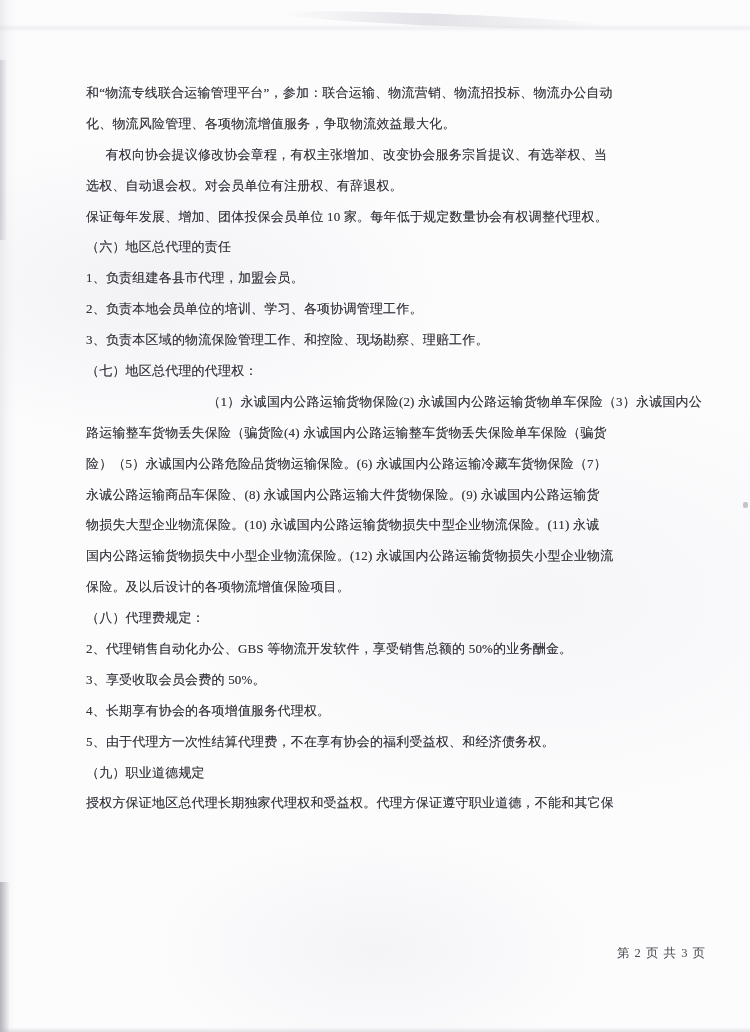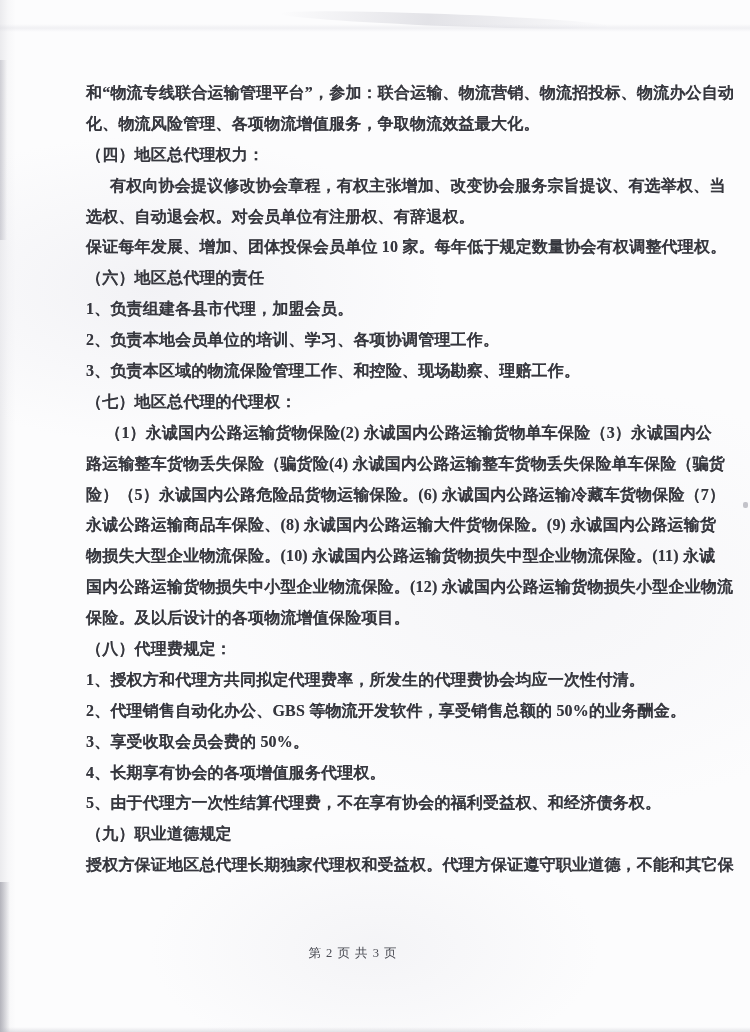--- a/index.html
+++ b/index.html
@@ -75,71 +75,68 @@
   }
   .doc-content {
     position: absolute;
     left: 86px;
     top: 78px;
     width: 616px;
   }
   .line {
     height: 30.9px;
     line-height: 30.9px;
-    font-size: 16px;
+    font-size: 13px;
     color: #36373e;
     letter-spacing: 0.2px;
     white-space: nowrap;
     text-shadow: 0 0 0.6px rgba(54,55,62,0.55);
-    font-weight: bold;
   }
   .page-footer {
     position: absolute;
     left: 0;
     top: 945px;
     width: 706px;
-    text-align: center;
+    text-align: right;
     font-size: 12.5px;
     color: #474850;
     letter-spacing: 1px;
   }
 </style>
 </head>
 <body>
 
 <div class="scan-page">
   <div class="crease-top"></div>
   <div class="crease-top2"></div>
   <div class="edge-left-mid"></div>
   <div class="edge-left-bottom"></div>
   <div class="edge-bottom"></div>
   <div class="speck-right"></div>
 
   <div class="doc-content">
 
   <div class="line">和“物流专线联合运输管理平台”，参加：联合运输、物流营销、物流招投标、物流办公自动</div>
       <div class="line">化、物流风险管理、各项物流增值服务，争取物流效益最大化。</div>
-      <div class="line">（四）地区总代理权力：</div>
       <div class="line" style="padding-left: 1.5em;">有权向协会提议修改协会章程，有权主张增加、改变协会服务宗旨提议、有选举权、当</div>
       <div class="line">选权、自动退会权。对会员单位有注册权、有辞退权。</div>
       <div class="line">保证每年发展、增加、团体投保会员单位 10 家。每年低于规定数量协会有权调整代理权。</div>
       <div class="line">（六）地区总代理的责任</div>
       <div class="line">1、负责组建各县市代理，加盟会员。</div>
       <div class="line">2、负责本地会员单位的培训、学习、各项协调管理工作。</div>
       <div class="line">3、负责本区域的物流保险管理工作、和控险、现场勘察、理赔工作。</div>
       <div class="line">（七）地区总代理的代理权：</div>
       <div class="line" style="padding-left: 1.2em; text-align: right;">（1）永诚国内公路运输货物保险(2) 永诚国内公路运输货物单车保险（3）永诚国内公</div>
       <div class="line">路运输整车货物丢失保险（骗货险(4) 永诚国内公路运输整车货物丢失保险单车保险（骗货</div>
       <div class="line">险）（5）永诚国内公路危险品货物运输保险。(6) 永诚国内公路运输冷藏车货物保险（7）</div>
       <div class="line">永诚公路运输商品车保险、(8) 永诚国内公路运输大件货物保险。(9) 永诚国内公路运输货</div>
       <div class="line">物损失大型企业物流保险。(10) 永诚国内公路运输货物损失中型企业物流保险。(11) 永诚</div>
       <div class="line">国内公路运输货物损失中小型企业物流保险。(12) 永诚国内公路运输货物损失小型企业物流</div>
       <div class="line">保险。及以后设计的各项物流增值保险项目。</div>
       <div class="line">（八）代理费规定：</div>
-      <div class="line">1、授权方和代理方共同拟定代理费率，所发生的代理费协会均应一次性付清。</div>
       <div class="line">2、代理销售自动化办公、GBS 等物流开发软件，享受销售总额的 50%的业务酬金。</div>
       <div class="line">3、享受收取会员会费的 50%。</div>
       <div class="line">4、长期享有协会的各项增值服务代理权。</div>
       <div class="line">5、由于代理方一次性结算代理费，不在享有协会的福利受益权、和经济债务权。</div>
       <div class="line">（九）职业道德规定</div>
       <div class="line">授权方保证地区总代理长期独家代理权和受益权。代理方保证遵守职业道德，不能和其它保</div>
     </div>
 
   <div class="page-footer">第 2 页 共 3 页</div>
 </div>

